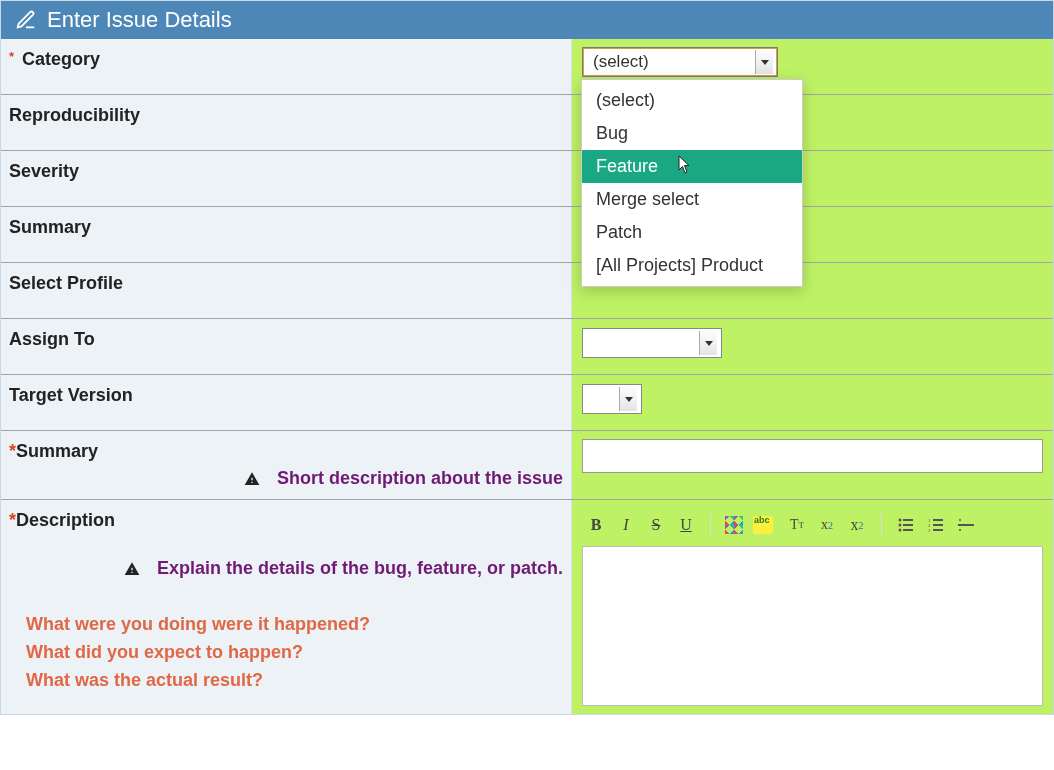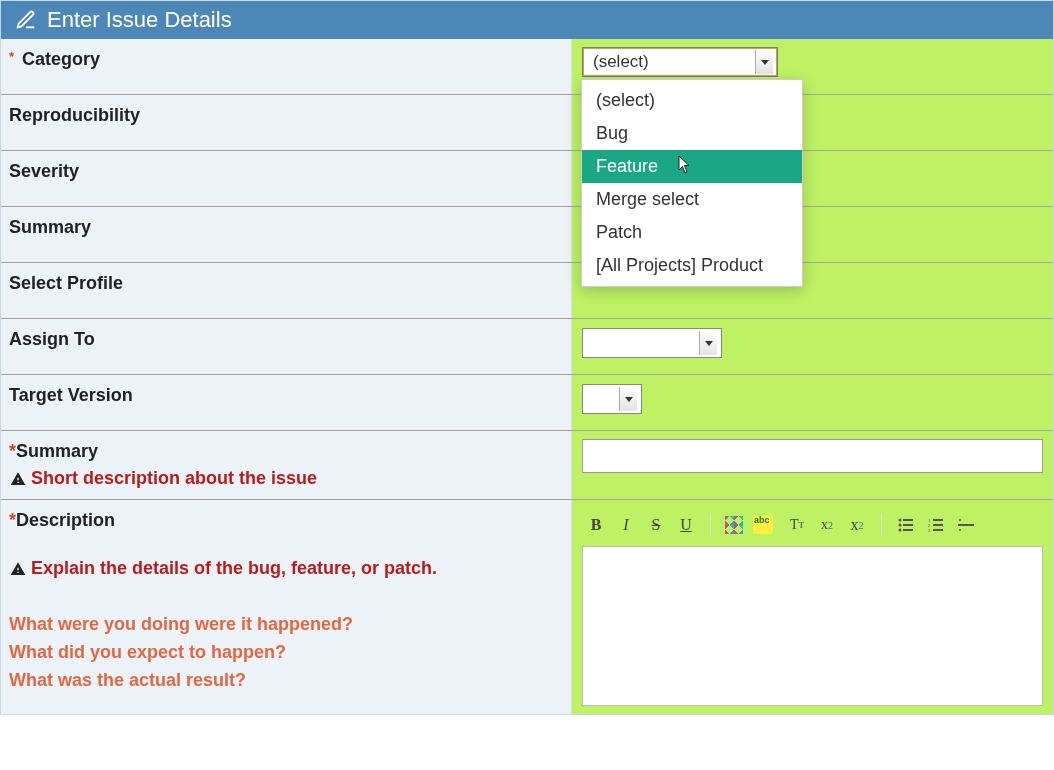--- a/index.html
+++ b/index.html
@@ -53,38 +53,40 @@
     color: #d64522;
     font-size: 13px;
     vertical-align: top;
     margin-right: 3px;
   }
   .req-star-inline {
     color: #d64522;
     font-weight: 700;
   }
   .help-line {
-    color: #b91c1c;
+    color: #701a75;
     font-weight: 700;
     font-size: 18px;
     display: flex;
     align-items: center;
-    gap: 4px;
+    gap: 16px;
     margin-top: 6px;
+    justify-content: flex-end;
   }
   .warn-icon {
     color: #222;
     display: inline-flex;
   }
   .desc-block {
     color: #e06845;
     font-weight: 700;
     font-size: 18px;
     line-height: 1.55;
     margin-top: 18px;
+    margin-left: 17px;
   }
   .desc-block p { margin: 0; }
   .desc-block .spaced { margin-top: 28px; }
   select.native, .faux-select {
     font-family: inherit;
     font-size: 17px;
     background: #fff;
     border: 1px solid #888;
     height: 30px;
     padding: 2px 4px;

